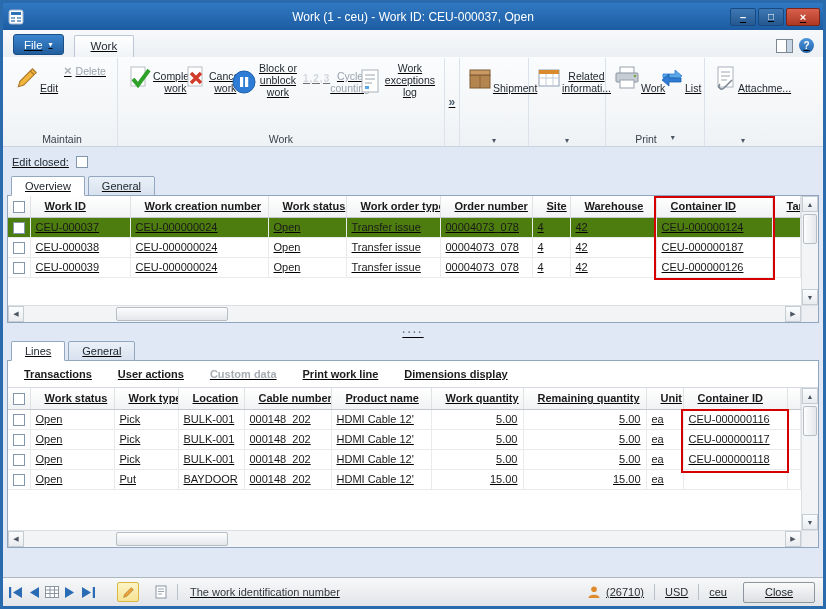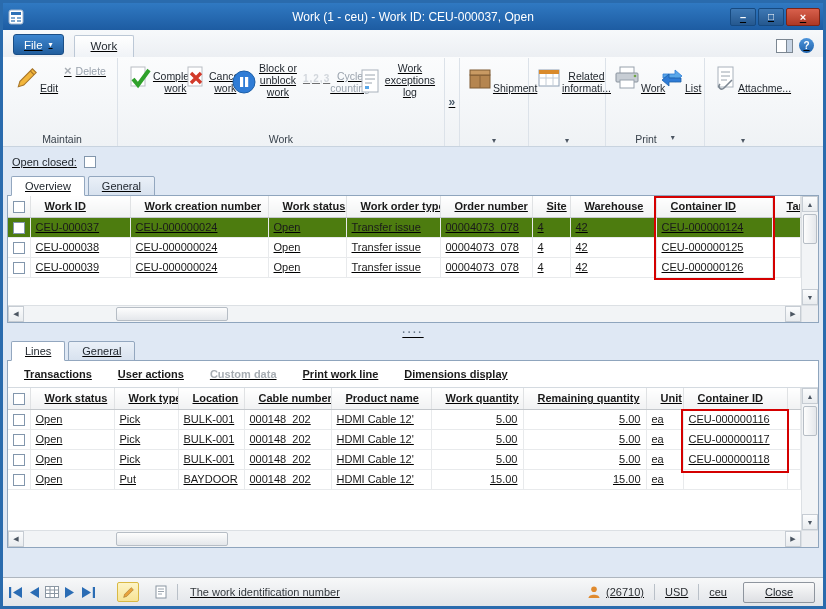--- a/index.html
+++ b/index.html
@@ -309,21 +309,21 @@
         </span>
         <span class="blabel">Attachme...</span>
       </div>
       <div class="gfoot">
         <span class="footcaret">▾</span>
       </div>
     </div>
   </div>
 
   <div class="filter-row">
-    <span>Open closed:</span>
+    <span>Edit closed:</span>
     <span class="cb"></span>
   </div>
 
   <div class="tabs">
     <div class="tab active">Overview</div>
     <div class="tab">General</div>
   </div>
 
   <div class="grid-panel" style="height:128px">
     <table class="grid">
@@ -368,21 +368,21 @@
         </tr>
         <tr>
           <td class="cbc"><span class="cb"></span></td>
           <td>CEU-000038</td>
           <td>CEU-000000024</td>
           <td>Open</td>
           <td>Transfer issue</td>
           <td>00004073_078</td>
           <td>4</td>
           <td>42</td>
-          <td>CEU-000000125</td>
+          <td>CEU-000000187</td>
           <td></td>
         </tr>
         <tr>
           <td class="cbc"><span class="cb"></span></td>
           <td>CEU-000039</td>
           <td>CEU-000000024</td>
           <td>Open</td>
           <td>Transfer issue</td>
           <td>00004073_078</td>
           <td>4</td>

